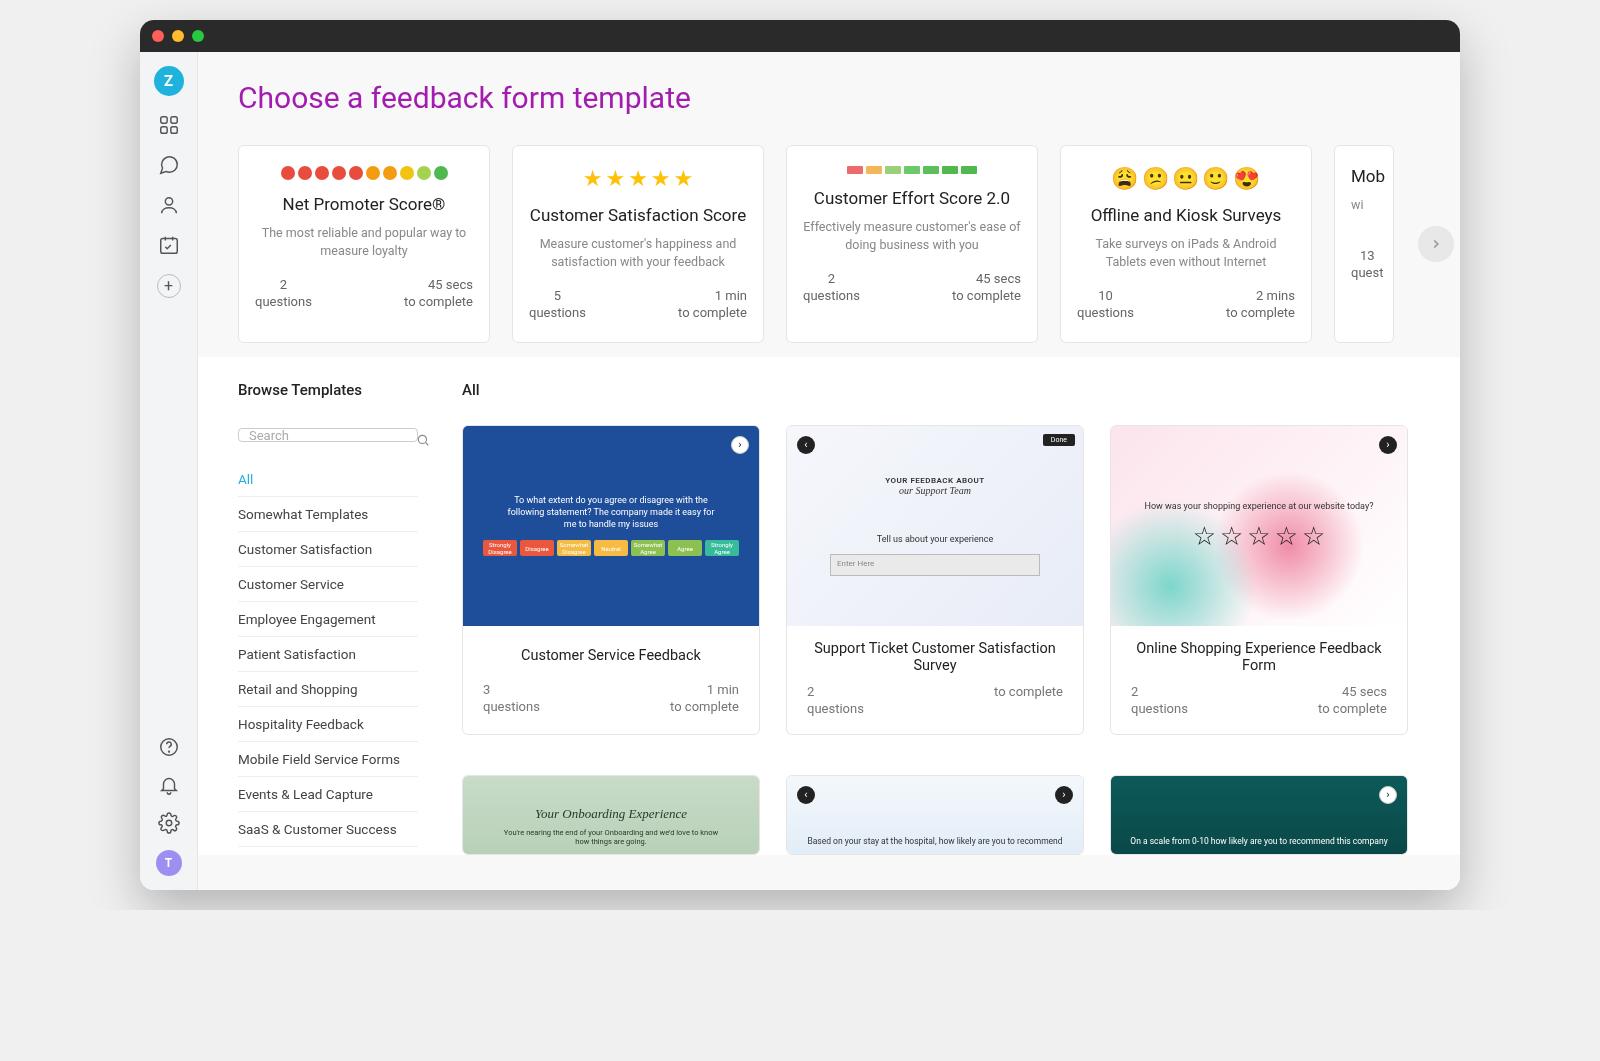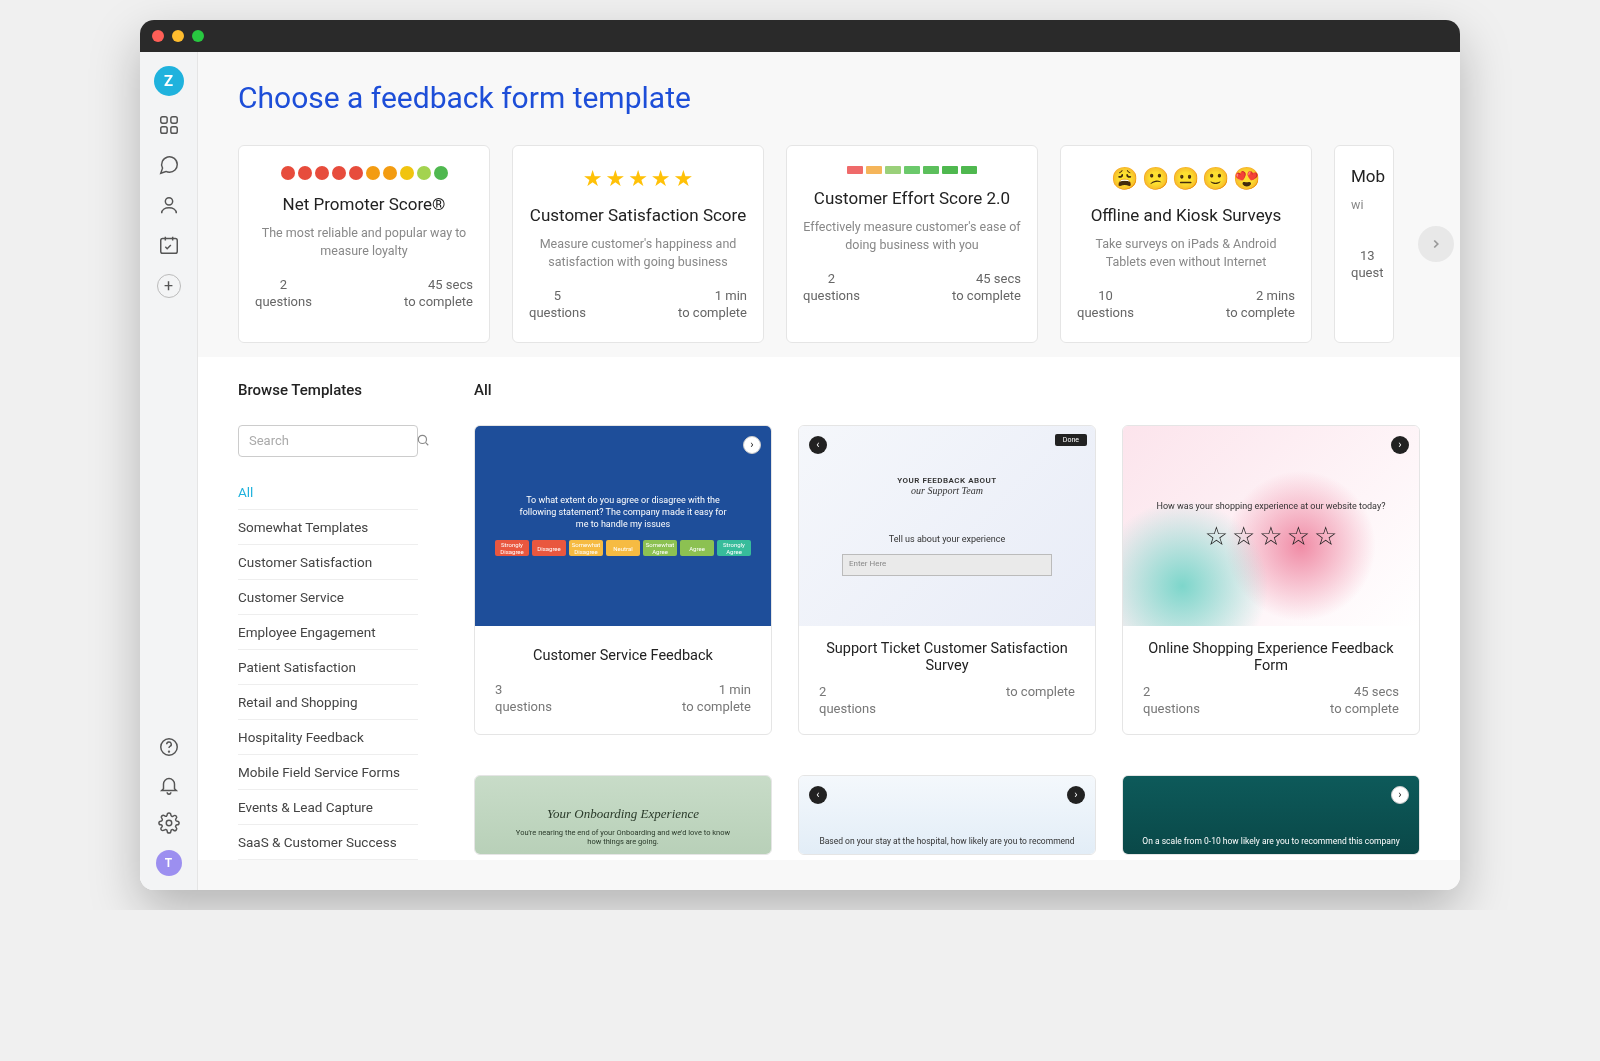--- a/index.html
+++ b/index.html
@@ -14,43 +14,43 @@
   .logo{width:30px;height:30px;border-radius:50%;background:#1fb2dd;display:flex;align-items:center;justify-content:center;color:#fff;font-weight:700;font-size:15px;}
   .navicon{width:22px;height:22px;color:#555;cursor:pointer;display:flex;align-items:center;justify-content:center;}
   .navicon svg{width:22px;height:22px;stroke:#555;fill:none;stroke-width:1.6;}
   .addbtn{width:24px;height:24px;border-radius:50%;border:1px solid #bbb;display:flex;align-items:center;justify-content:center;color:#555;font-size:16px;line-height:1;cursor:pointer;}
   .sidenav-bottom{position:absolute;bottom:14px;display:flex;flex-direction:column;align-items:center;gap:16px;}
   .avatar{width:26px;height:26px;border-radius:50%;background:#9c8ff0;color:#fff;display:flex;align-items:center;justify-content:center;font-size:12px;font-weight:600;}
   
   .main{flex:1;overflow-y:auto;overflow-x:hidden;position:relative;}
   .main::-webkit-scrollbar{width:10px;} .main::-webkit-scrollbar-thumb{background:#c8c8c8;border-radius:5px;}
   .page-head{padding:28px 40px 16px;}
-  .page-head h1{font-size:30px;font-weight:400;color:#1d4ed8;}
+  .page-head h1{font-size:30px;font-weight:400;color:#a21caf;}
   
   .carousel-wrap{position:relative;padding:14px 0 14px 40px;background:#f8f8f8;}
   .carousel{display:flex;gap:22px;overflow:hidden;}
   .type-card{flex:0 0 252px;background:#fff;border:1px solid #e5e5e5;border-radius:6px;padding:20px 16px;display:flex;flex-direction:column;align-items:center;text-align:center;}
   .type-card.partial{flex:0 0 60px;overflow:hidden;align-items:flex-start;}
   .iconrow{display:flex;gap:3px;margin-bottom:14px;align-items:center;}
   .dot{width:14px;height:14px;border-radius:50%;}
   .star{color:#ffc107;font-size:22px;}
   .seg{width:16px;height:8px;border-radius:1px;}
   .emo{font-size:22px;}
   .type-title{font-size:17px;color:#222;margin-bottom:10px;white-space:nowrap;}
   .type-desc{font-size:12.5px;color:#888;line-height:1.4;margin-bottom:18px;min-height:34px;}
   .type-stats{display:flex;justify-content:space-between;width:100%;font-size:13px;color:#666;}
   .type-stats .col{display:flex;flex-direction:column;line-height:1.3;}
   .type-stats .col.right{text-align:right;}
   .car-arrow{position:absolute;right:6px;top:50%;transform:translateY(-50%);width:36px;height:36px;border-radius:50%;background:#e8e8e8;display:flex;align-items:center;justify-content:center;color:#999;cursor:pointer;}
   
-  .browse{display:flex;padding:24px 40px 0;background:#fff;gap:12px;}
+  .browse{display:flex;padding:24px 40px 0;background:#fff;gap:0;}
   .browse-side{width:224px;flex-shrink:0;}
   .browse-side h3{font-size:15px;font-weight:500;color:#222;margin-bottom:26px;}
   .searchbox{position:relative;margin-bottom:18px;}
-  .searchbox input{width:180px;height:32px;border:1px solid #ccc;border-radius:4px;padding:0 28px 0 10px;font-size:13px;color:#555;}
+  .searchbox input{width:180px;height:14px;border:1px solid #ccc;border-radius:4px;padding:0 28px 0 10px;font-size:13px;color:#555;}
   .searchbox input::placeholder{color:#aaa;}
   .searchbox .mag{position:absolute;right:32px;top:7px;color:#888;pointer-events:none;}
   .catlist{display:flex;flex-direction:column;}
   .catlist a{font-size:13.5px;color:#444;text-decoration:none;padding:9px 0;border-bottom:1px solid #eee;width:180px;cursor:pointer;}
   .catlist a.active{color:#1fb2dd;}
   .browse-main{flex:1;}
   .browse-main h3{font-size:15px;font-weight:500;color:#222;margin-bottom:26px;}
   .grid{display:flex;flex-wrap:wrap;gap:26px;}
   .tcard{width:298px;background:#fff;border:1px solid #e5e5e5;border-radius:6px;overflow:hidden;display:flex;flex-direction:column;}
   .tcard .preview{height:200px;position:relative;display:flex;flex-direction:column;align-items:center;justify-content:center;padding:14px;color:#fff;font-size:10px;text-align:center;}
@@ -169,21 +169,21 @@
             </div>
             <div class="type-card">
               <div class="iconrow">
                 <span class="star">★</span>
                 <span class="star">★</span>
                 <span class="star">★</span>
                 <span class="star">★</span>
                 <span class="star">★</span>
               </div>
               <div class="type-title">Customer Satisfaction Score</div>
-              <div class="type-desc">Measure customer's happiness and satisfaction with going business</div>
+              <div class="type-desc">Measure customer's happiness and satisfaction with your feedback</div>
               <div class="type-stats">
                 <div class="col">
                   <span>5</span>
                   <span>questions</span>
                 </div>
                 <div class="col right">
                   <span>1 min</span>
                   <span>to complete</span>
                 </div>
               </div>

